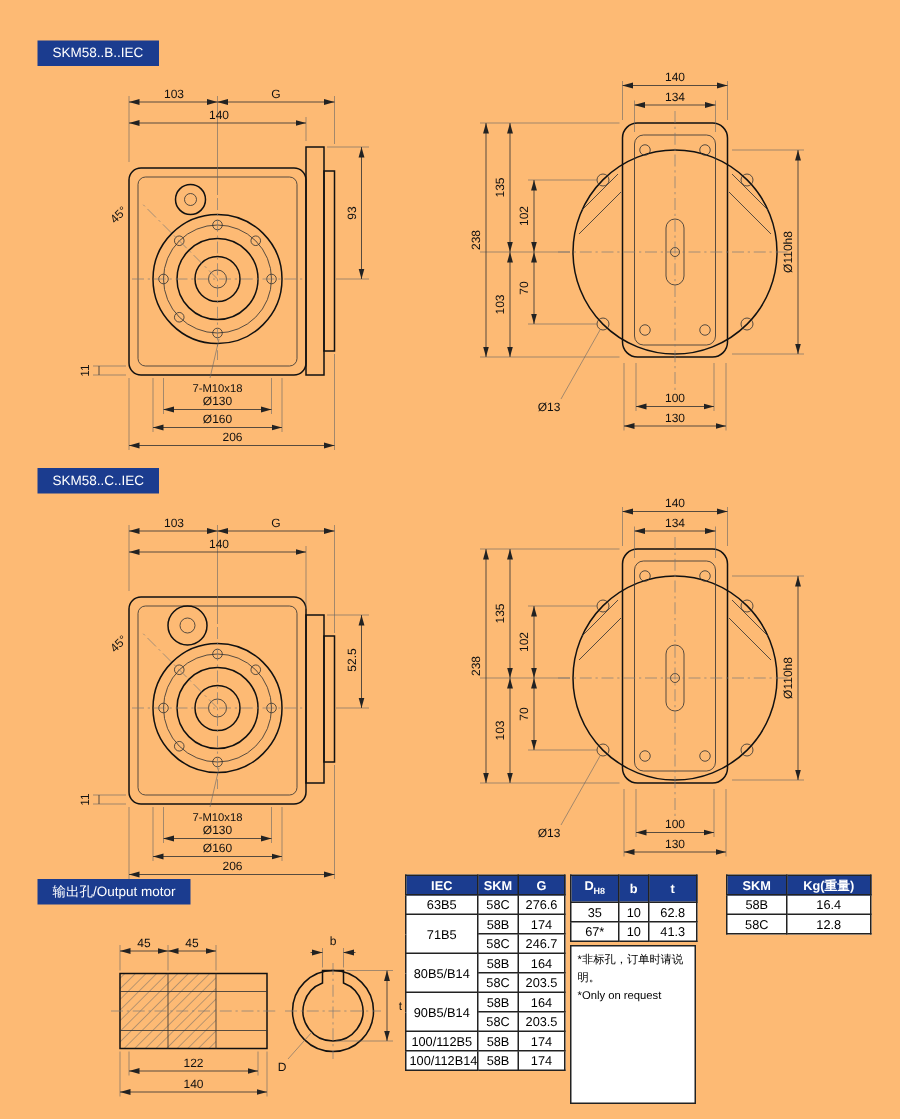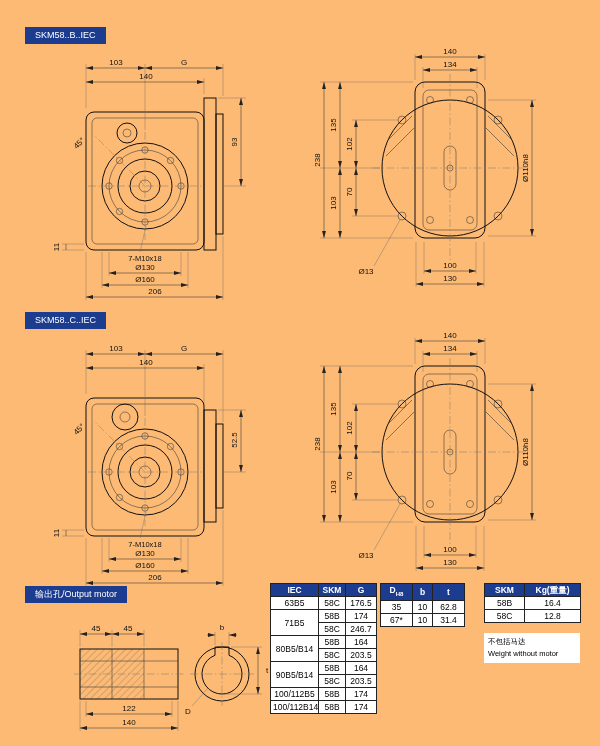--- a/index.html
+++ b/index.html
@@ -352,21 +352,21 @@
       </colgroup>
     <tbody>
         <tr>
       <th>IEC</th>
       <th>SKM</th>
       <th>G</th>
     </tr>
     <tr>
       <td>63B5</td>
       <td>58C</td>
-      <td>176.5</td>
+      <td>276.6</td>
     </tr>
     <tr>
       <td rowspan="2">71B5</td>
       <td>58B</td>
       <td>174</td>
     </tr>
     <tr>
       <td>58C</td>
       <td>246.7</td>
     </tr>
@@ -414,25 +414,29 @@
       <th>t</th>
     </tr>
     <tr>
       <td>35</td>
       <td>10</td>
       <td>62.8</td>
     </tr>
     <tr>
       <td>67*</td>
       <td>10</td>
-      <td>31.4</td>
+      <td>41.3</td>
     </tr>
   </tbody>
     </table>
 
+  <div class="note boxed" style="left:380px;top:630px;width:84px;height:106px">
+    <div>*非标孔，订单时请说明。</div>
+    <div>*Only on request</div>
+  </div>
 
   <table class="tbl" style="left:484px;top:583px;width:96px">
     <colgroup>
         <col style="width:40px">
         <col style="width:56px">
       </colgroup>
     <tbody>
         <tr>
       <th>SKM</th>
       <th>Kg(重量)</th>
@@ -441,18 +445,14 @@
       <td>58B</td>
       <td>16.4</td>
     </tr>
     <tr>
       <td>58C</td>
       <td>12.8</td>
     </tr>
   </tbody>
     </table>
 
-  <div class="note" style="left:484px;top:633px;width:96px">
-    <div>不包括马达</div>
-    <div>Weight without motor</div>
-  </div>
 
 </div>
 
 </body></html>

